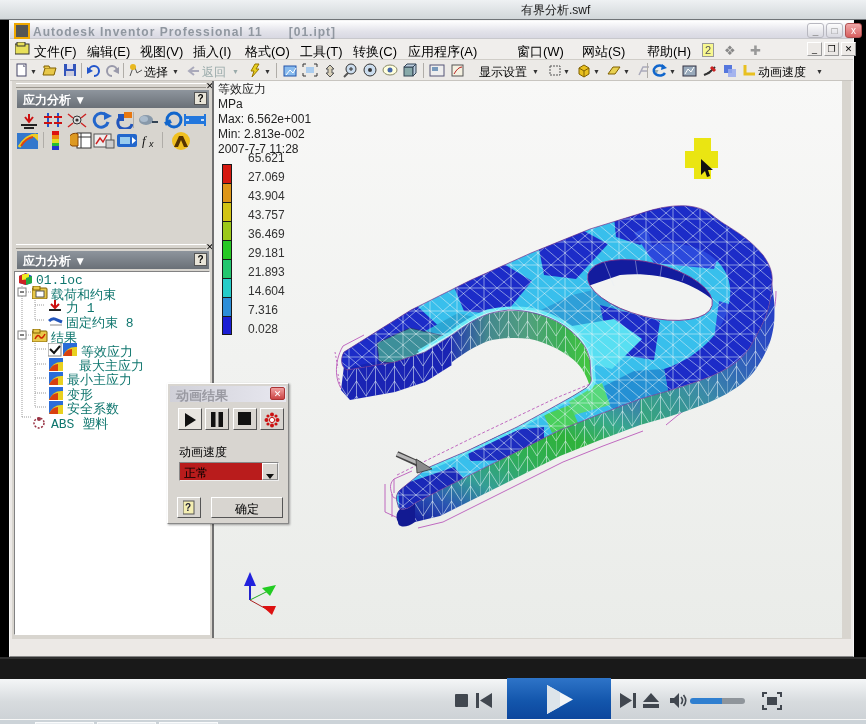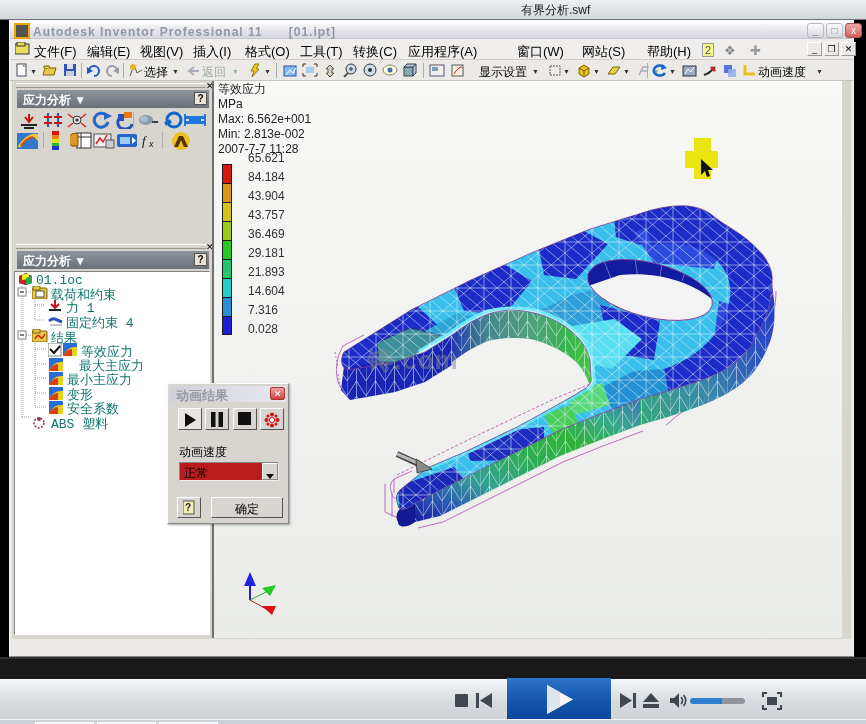--- a/index.html
+++ b/index.html
@@ -368,21 +368,21 @@
       <div class="titem" style="left:36px;top:14px">载荷和约束</div>
       <svg width="15" height="12" style="position:absolute;left:33px;top:28px">
           <path d="M7,0 v7 M3,4 l4,4 4,-4" stroke="#cc1111" stroke-width="2" fill="none"></path>
           <path d="M1,10 h12" stroke="#222" stroke-width="2"></path>
         </svg>
       <div class="titem" style="left:51px;top:27px">力 1</div>
       <svg width="16" height="11" style="position:absolute;left:33px;top:44px">
           <path d="M1,5 q4,-4 8,-1 l5,2" stroke="#2255bb" stroke-width="3" fill="none"></path>
           <path d="M2,9 h12" stroke="#888" stroke-width="1"></path>
         </svg>
-      <div class="titem" style="left:51px;top:42px">固定约束 4</div>
+      <div class="titem" style="left:51px;top:42px">固定约束 8</div>
       <svg width="16" height="13" style="position:absolute;left:17px;top:57px">
           <rect x="0" y="2" width="15" height="11" rx="1" fill="#e8c84a" stroke="#806000"></rect>
           <rect x="1" y="0" width="7" height="4" fill="#e8c84a" stroke="#806000"></rect>
           <path d="M3,10 q3,-6 5,-2 q2,3 5,-3" stroke="#cc2200" stroke-width="1.5" fill="none"></path>
         </svg>
       <div class="titem" style="left:36px;top:57px">结果</div>
       <svg width="30" height="14" style="position:absolute;left:33px;top:71px">
         <rect x="0" y="0" width="13" height="13" fill="#fff" stroke="#808080"></rect>
         <path d="M2,6 l4,4 6,-7" stroke="#111" stroke-width="2" fill="none"></path>
         <rect x="15" y="0" width="14" height="13" fill="#2a6cd8"></rect>
@@ -426,21 +426,21 @@
         <div class="cseg" style="top:83px;background:#d51910"></div>
         <div class="cseg" style="top:102px;background:#dd9518"></div>
         <div class="cseg" style="top:121px;background:#d2c414"></div>
         <div class="cseg" style="top:140px;background:#9cc91a"></div>
         <div class="cseg" style="top:159px;background:#27c924"></div>
         <div class="cseg" style="top:178px;background:#22c66e"></div>
         <div class="cseg" style="top:197px;background:#25cdc9"></div>
         <div class="cseg" style="top:216px;background:#2c8ed8"></div>
         <div class="cseg" style="top:235px;background:#1b1ed4;border-bottom:1px solid #1a1a1a"></div>
         <div class="clab" style="top:70px">65.621</div>
-        <div class="clab" style="top:89px">84.184</div>
+        <div class="clab" style="top:89px">27.069</div>
         <div class="clab" style="top:108px">43.904</div>
         <div class="clab" style="top:127px">43.757</div>
         <div class="clab" style="top:146px">36.469</div>
         <div class="clab" style="top:165px">29.181</div>
         <div class="clab" style="top:184px">21.893</div>
         <div class="clab" style="top:203px">14.604</div>
         <div class="clab" style="top:222px">7.316</div>
         <div class="clab" style="top:241px">0.028</div>
       </div>
       <svg id="model" style="position:absolute;left:0;top:0" width="630" height="557" viewBox="0 0 630 557">
@@ -565,21 +565,20 @@
           C377,303 378,299 377,296 L376,279 C374,271 372,267 369,263
           C362,253 351,244 338,238 C324,232 309,229 294,229
           C287,230 280,231 274,233 C261,238 250,245 238,254
           L211,271 L181,281 L133,289 C127,286 126,278 130,271 Z" fill="none" stroke="#7a2a8a" stroke-width="0.8" opacity="0.85"></path>
         <g transform="translate(181,371)">
           <path d="M2,2 L26,13" stroke="#444" stroke-width="6"></path>
           <path d="M2,2 L25,12" stroke="#b8b8b8" stroke-width="3"></path>
           <path d="M21,7 L37,17 L22,21 Z" fill="#8a8a8a" stroke="#333" stroke-width="0.8"></path>
         </g>
       </svg>
-      <div id="watermark" style="position:absolute;left:153px;top:262px;font-size:26px;font-weight:bold;color:#7e8b8e;opacity:0.5;letter-spacing:1px">铸.com</div>
       <svg id="triad" style="position:absolute;left:20px;top:489px" width="60" height="50">
         <line x1="16" y1="30" x2="16" y2="8" stroke="#2222cc" stroke-width="2"></line>
         <polygon points="16,2 10,16 22,16" fill="#2222dd"></polygon>
         <line x1="16" y1="30" x2="36" y2="20" stroke="#22aa22" stroke-width="1"></line>
         <polygon points="42,15 28,18 36,26" fill="#22cc22"></polygon>
         <line x1="16" y1="30" x2="34" y2="40" stroke="#aa2222" stroke-width="1"></line>
         <polygon points="38,45 28,36 42,36" fill="#dd1111"></polygon>
       </svg>
       <svg id="cursor" style="position:absolute;left:470px;top:56px" width="40" height="42">
         <path d="M10,1 h17 v13 h7 v17 h-7 v11 h-17 v-11 h-9 v-17 h9 z" fill="#e9e405" opacity="0.95"></path>

